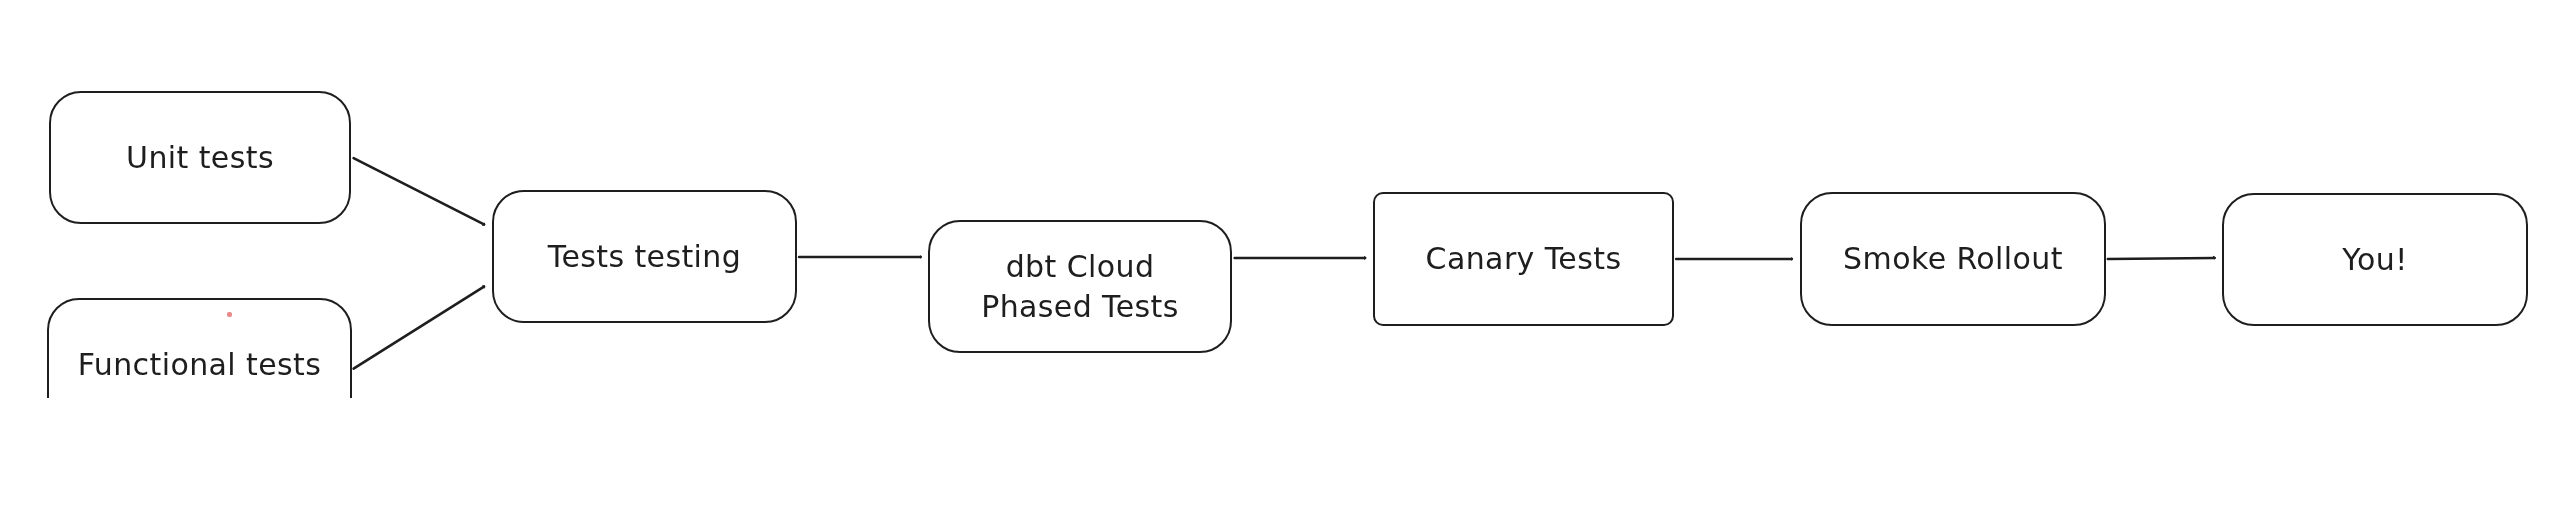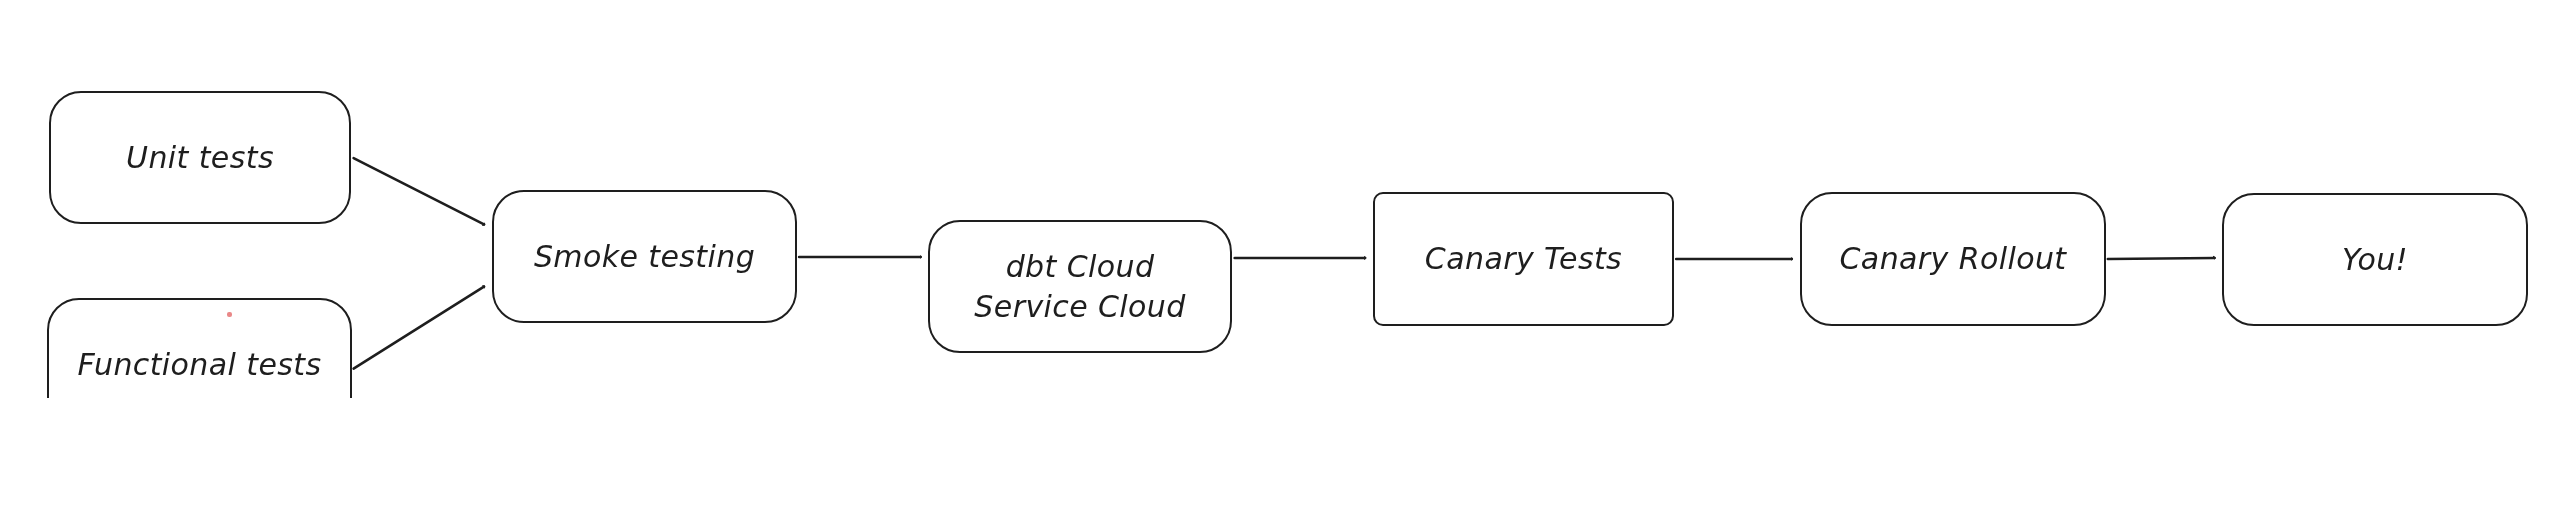--- a/index.html
+++ b/index.html
@@ -9,21 +9,20 @@
   }
   *{margin:0;padding:0;box-sizing:border-box;}
   html,body{background:var(--bg-color);}
   body{font-family:"DejaVu Sans", sans-serif;}
   .canvas{
     position:relative;
     width:2576px;
     height:398px;
     background:var(--bg-color);
     overflow:hidden;
-    font-style:italic;
   }
   .edges-layer{
     position:absolute;
     left:0;top:0;
     width:2576px;height:510px;
     pointer-events:none;
   }
   .edges-layer path.edge{
     fill:none;
     stroke:var(--stroke-color);
@@ -83,36 +82,36 @@
     <span class="label">Unit tests</span>
   </div>
 
   <div class="node" style="left:47px;top:298px;width:305px;height:134px;">
     <span class="label">Functional tests</span>
   </div>
 
   <div class="cursor-dot" style="left:227px;top:312px;"></div>
 
   <div class="node" style="left:492px;top:190px;width:305px;height:133px;">
-    <span class="label">Smoke testing</span>
+    <span class="label">Tests testing</span>
   </div>
 
   <div class="node" style="left:928px;top:191px;width:304px;height:133px;margin-top:29px;">
     <span class="label">
       <span>dbt Cloud</span><br>
-      <span>Service Cloud</span>
+      <span>Phased Tests</span>
     </span>
   </div>
 
   <div class="node" style="left:1373px;top:192px;width:301px;height:134px;border-radius:10px;">
     <span class="label">Canary Tests</span>
   </div>
 
   <div class="node" style="left:1800px;top:192px;width:306px;height:134px;">
-    <span class="label">Canary Rollout</span>
+    <span class="label">Smoke Rollout</span>
   </div>
 
   <div class="node" style="left:2222px;top:193px;width:306px;height:133px;">
     <span class="label">You!</span>
   </div>
 
 </div>
 
 
 </body></html>

